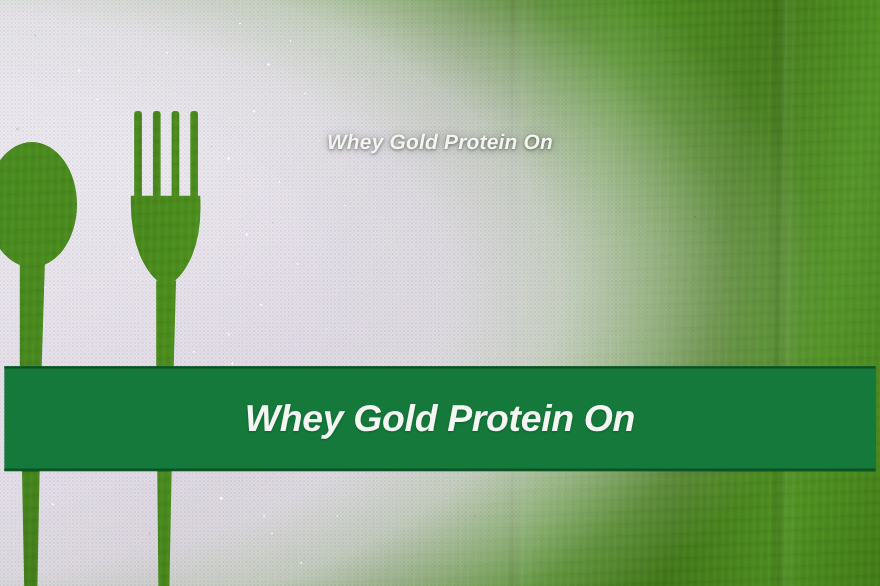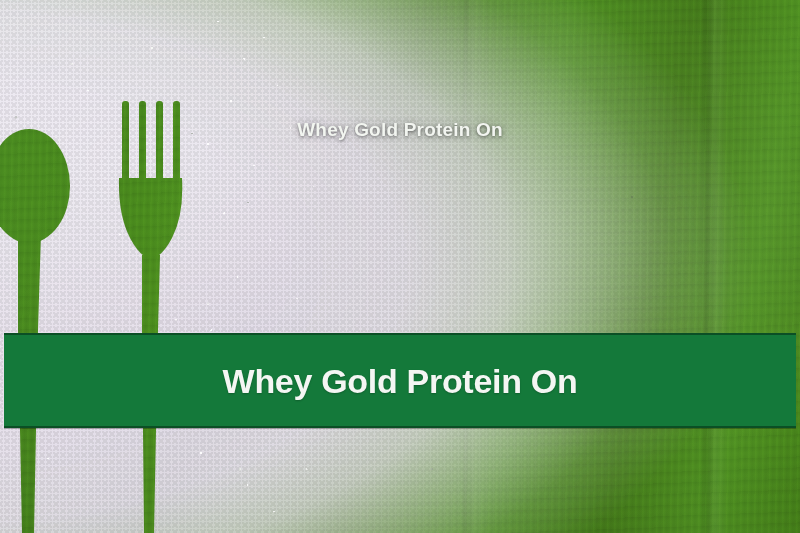--- a/index.html
+++ b/index.html
@@ -9,20 +9,21 @@
     overflow:hidden;
     background:#000;
     font-family:"Liberation Sans", sans-serif;
   }
 
   #stage {
     position:relative;
     width:800px; height:533px;
     overflow:hidden;
     background:#4a8c1f;
+    font-style:italic;
   }
 
   
   .bg-base {
     position:absolute; inset:0;
     background:
       
       linear-gradient(90deg,
         rgba(0,0,0,0.00) 0%,
         rgba(0,0,0,0.00) 57.5%,

